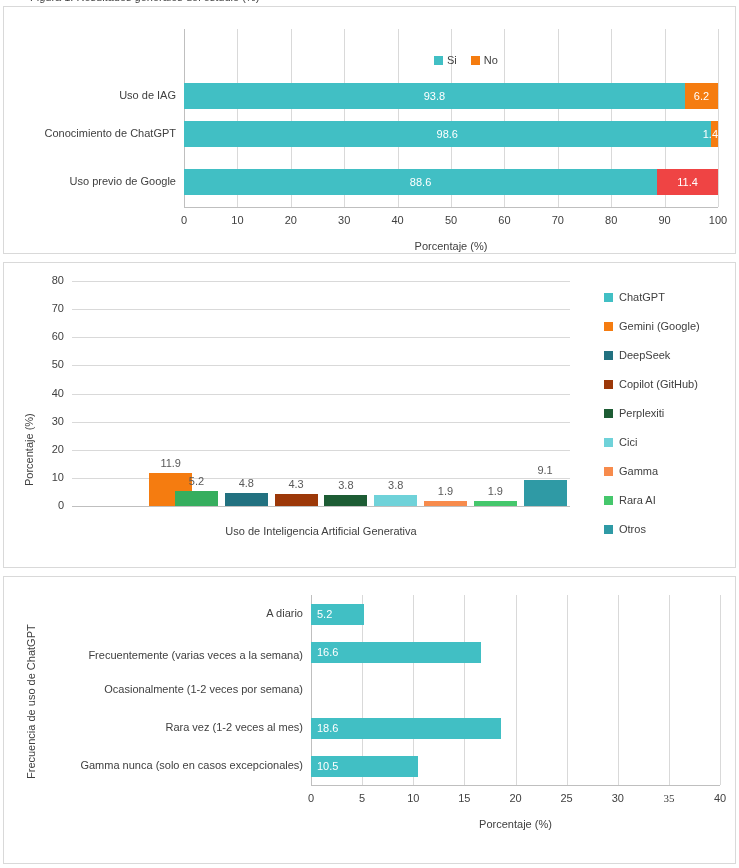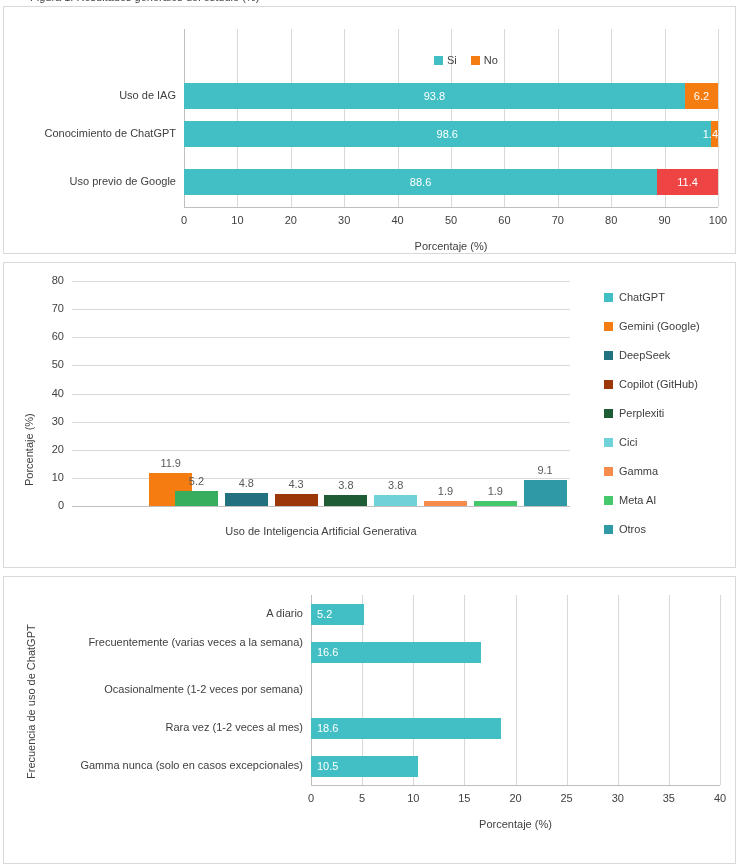--- a/index.html
+++ b/index.html
@@ -210,21 +210,21 @@
         <div class="item">
           <span class="sw" style="background: rgb(111, 210, 217);"></span>
           <span class="lb">Cici</span>
         </div>
         <div class="item">
           <span class="sw" style="background: rgb(247, 139, 76);"></span>
           <span class="lb">Gamma</span>
         </div>
         <div class="item">
           <span class="sw" style="background: rgb(69, 199, 108);"></span>
-          <span class="lb">Meta AI</span>
+          <span class="lb">Rara AI</span>
         </div>
         <div class="item">
           <span class="sw" style="background: rgb(47, 154, 165);"></span>
           <span class="lb">Otros</span>
         </div>
       </div>
     </div>
 
   <div class="panel" id="panel-bot">
     <div class="plot" id="plot3"></div>
@@ -236,29 +236,29 @@
       <div class="xtick" style="left: 389.25px; width: 40px; top: 216px;">10</div>
       <div class="gridline" style="left: 460.375px; top: 18px; width: 1px; height: 190px; background: rgb(217, 217, 217);"></div>
       <div class="xtick" style="left: 440.375px; width: 40px; top: 216px;">15</div>
       <div class="gridline" style="left: 511.5px; top: 18px; width: 1px; height: 190px; background: rgb(217, 217, 217);"></div>
       <div class="xtick" style="left: 491.5px; width: 40px; top: 216px;">20</div>
       <div class="gridline" style="left: 562.625px; top: 18px; width: 1px; height: 190px; background: rgb(217, 217, 217);"></div>
       <div class="xtick" style="left: 542.625px; width: 40px; top: 216px;">25</div>
       <div class="gridline" style="left: 613.75px; top: 18px; width: 1px; height: 190px; background: rgb(217, 217, 217);"></div>
       <div class="xtick" style="left: 593.75px; width: 40px; top: 216px;">30</div>
       <div class="gridline" style="left: 664.875px; top: 18px; width: 1px; height: 190px; background: rgb(217, 217, 217);"></div>
-      <div class="xtick" style="left: 644.875px; width: 40px; top: 216px;">35</div>
+      <div class="xtick" style="left: 644.875px; width: 40px; top: 216px; font-family: Liberation Serif, serif;">35</div>
       <div class="gridline" style="left: 716px; top: 18px; width: 1px; height: 190px; background: rgb(217, 217, 217);"></div>
       <div class="xtick" style="left: 696px; width: 40px; top: 216px;">40</div>
       <div class="axisline" style="left: 307px; top: 208px; width: 409px; height: 1px;"></div>
       <div class="ylab" style="left: 14px; width: 285px; top: 31px;">A diario</div>
       <div class="hbar" style="left: 307px; top: 26.5px; width: 53.17px; height: 21px; background: rgb(65, 191, 196);">
         <span class="val" style="left: 6px;">5.2</span>
       </div>
-      <div class="ylab" style="left: 14px; width: 285px; top: 60px; text-align: right;">Frecuentemente (varias veces a la semana)</div>
+      <div class="ylab" style="left: 14px; width: 285px; top: 73px; text-align: right;">Frecuentemente (varias veces a la semana)</div>
       <div class="hbar" style="left: 307px; top: 64.5px; width: 169.735px; height: 21px; background: rgb(65, 191, 196);">
         <span class="val" style="left: 6px;">16.6</span>
       </div>
       <div class="ylab" style="left: 14px; width: 285px; top: 107px;">Ocasionalmente (1-2 veces por semana)</div>
       <div class="ylab" style="left: 14px; width: 285px; top: 145px;">Rara vez (1-2 veces al mes)</div>
       <div class="hbar" style="left: 307px; top: 140.5px; width: 190.185px; height: 21px; background: rgb(65, 191, 196);">
         <span class="val" style="left: 6px;">18.6</span>
       </div>
       <div class="ylab" style="left: 14px; width: 285px; top: 183px;">Gamma nunca (solo en casos excepcionales)</div>
       <div class="hbar" style="left: 307px; top: 178.5px; width: 107.362px; height: 21px; background: rgb(65, 191, 196);">

